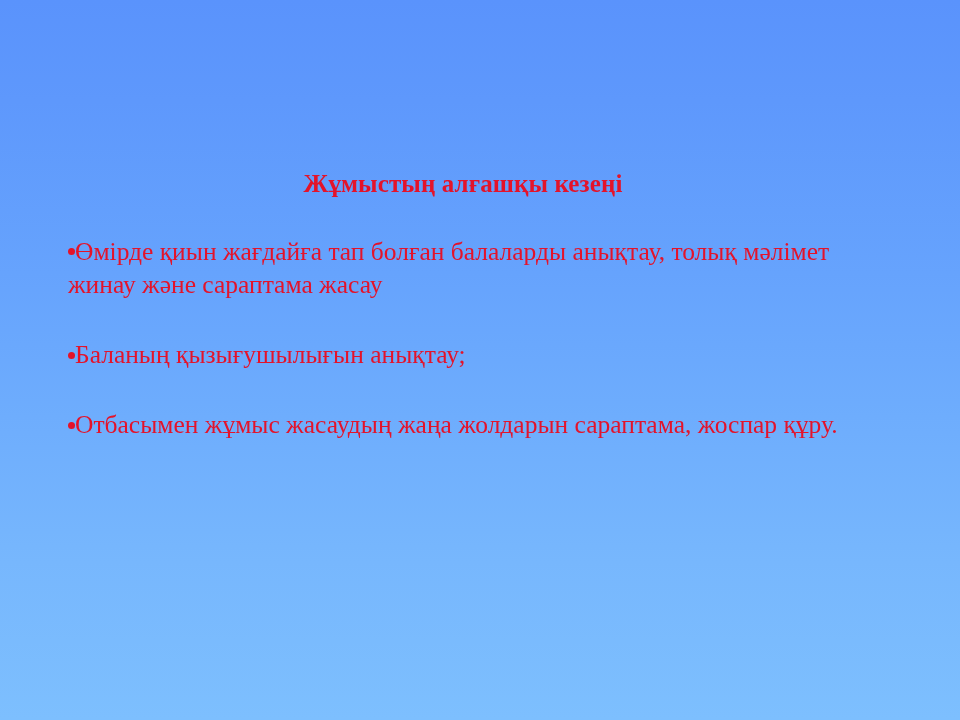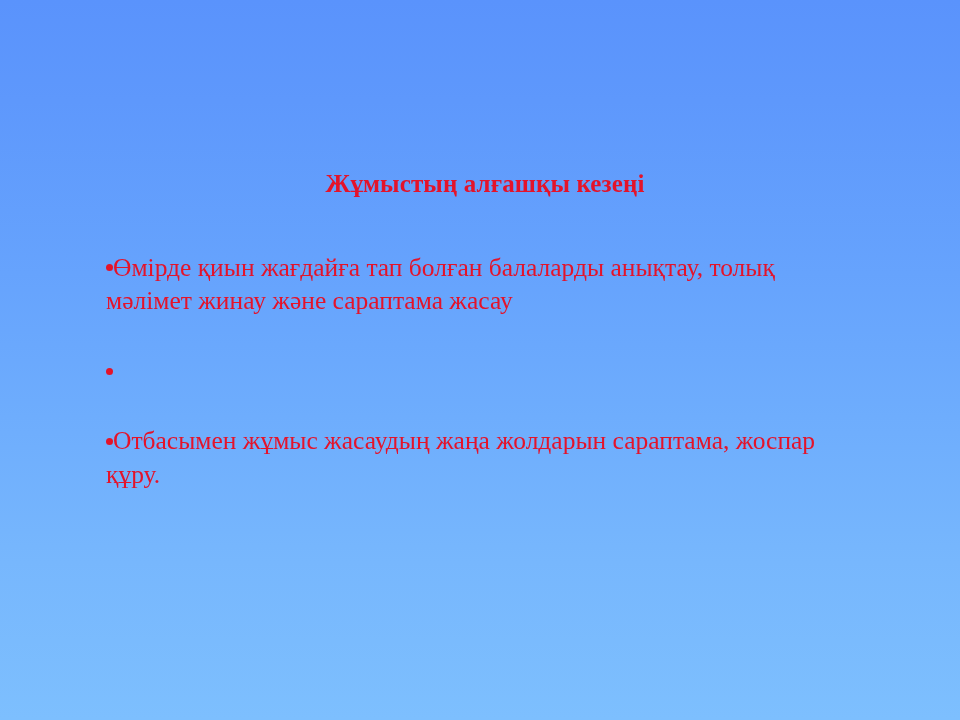--- a/index.html
+++ b/index.html
@@ -25,39 +25,39 @@
                 #5e98fc 14%,
                 #66a3fd 38%,
                 #6eadfd 58%,
                 #77b7fd 78%,
                 #7dbffe 100%);
     overflow: hidden;
   }
 
   .content-block {
     position: absolute;
-    left: 90px;
+    left: 68px;
     top: 168px;
     width: 790px;
   }
 
   .slide-title {
     margin: 0;
     text-align: center;
     font-weight: bold;
     font-size: 25px;
     line-height: 1.30;
     color: #e4132a;
     letter-spacing: 0.1px;
     white-space: nowrap;
   }
 
   .bullet-list {
     list-style: none;
-    margin: 16px;
+    margin: 0;
     padding: 0;
   }
 
   .bullet-item {
     position: relative;
     margin: 0;
     padding: 0;
     font-size: 25.5px;
     line-height: 1.33;
     color: #e4132a;
@@ -88,21 +88,21 @@
     <h1 class="slide-title">Жұмыстың алғашқы кезеңі</h1>
 
     <div class="spacer-after-title"></div>
 
     <ul class="bullet-list">
 
       <li class="bullet-item"><span class="bullet-dot"></span><span>Өмірде қиын жағдайға тап болған балаларды анықтау, толық мәлімет жинау және сараптама жасау</span></li>
 
       <li class="spacer-between"></li>
 
-      <li class="bullet-item"><span class="bullet-dot"></span></li>
+      <li class="bullet-item"><span class="bullet-dot"></span><span>Баланың қызығушылығын анықтау;</span></li>
 
       <li class="spacer-between-last"></li>
 
       <li class="bullet-item"><span class="bullet-dot"></span><span>Отбасымен жұмыс жасаудың жаңа жолдарын сараптама, жоспар құру.</span></li>
 
     </ul>
   </div>
 </div>
 
 </body></html>

